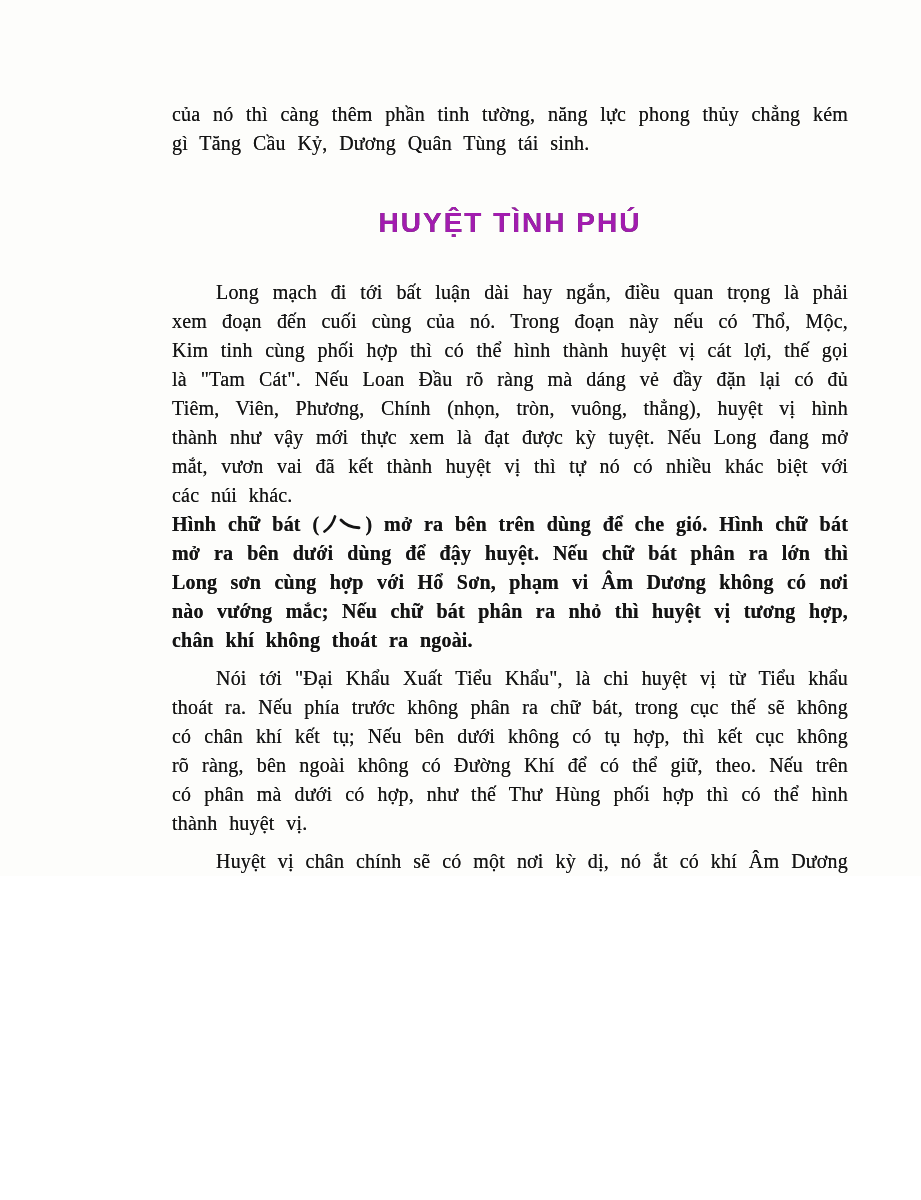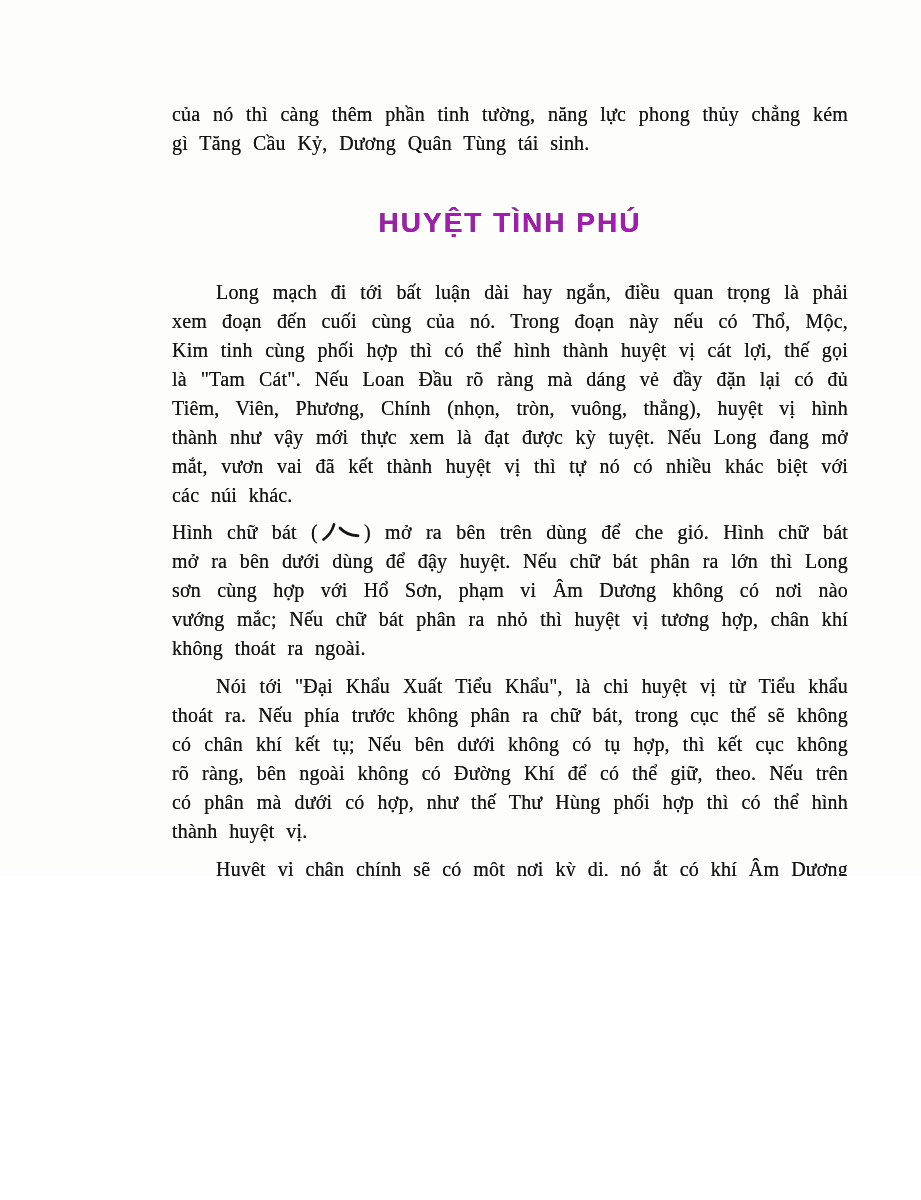--- a/index.html
+++ b/index.html
@@ -27,21 +27,21 @@
     margin: 0 0 9px 0;
     font-size: 20px;
     line-height: 29px;
     letter-spacing: 0.2px;
     word-spacing: 6.5px;
     text-align: justify;
     text-shadow: 0 0 0.55px rgba(10,10,10,0.75);
   }
   .para.indent { text-indent: 44px; }
   .para.no-gap-below { margin-bottom: 0; }
-  .para.flush { margin-top: 8px; }
+  .para.flush { margin-top: 0; font-weight: bold; }
   .chapter-title {
     margin: 48px 0 38px 0;
     font-family: "Liberation Sans", "DejaVu Sans", sans-serif;
     font-weight: 700;
     font-size: 28px;
     line-height: 34px;
     letter-spacing: 2px;
     text-align: center;
     color: #a21caf;
     text-shadow: 0 0 0.6px rgba(0,0,0,0.8);

